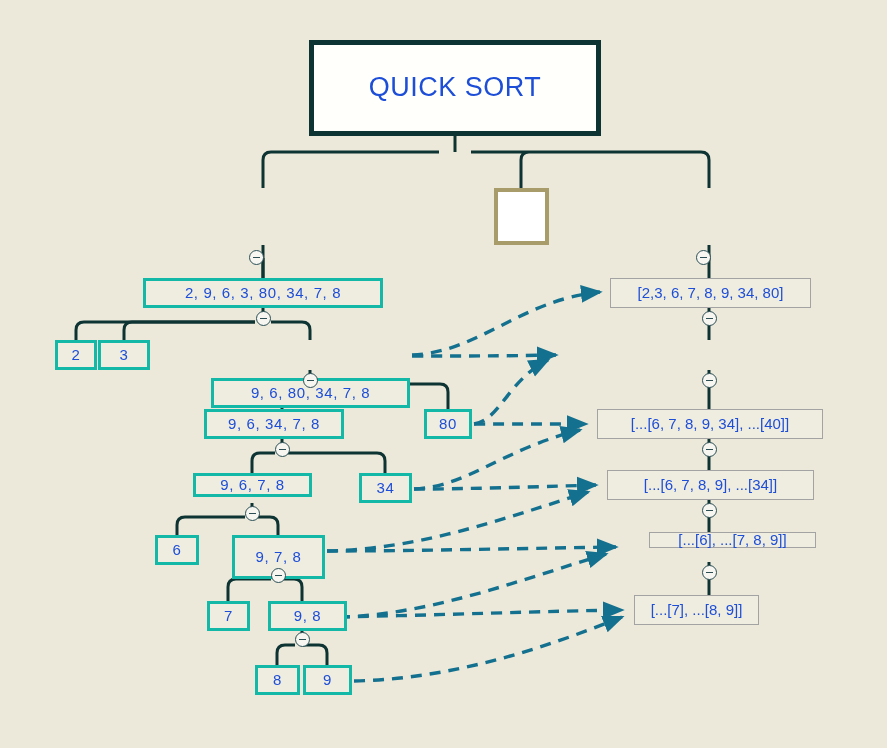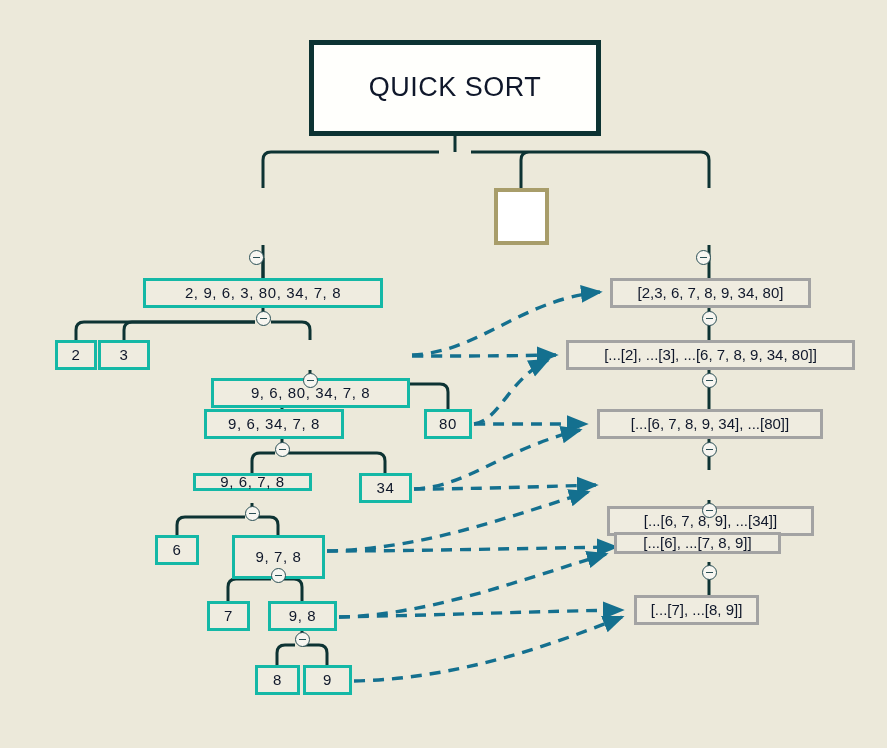--- a/index.html
+++ b/index.html
@@ -11,21 +11,21 @@
     position:relative;
   }
   #canvas{position:absolute;inset:0;width:887px;height:748px;}
   svg.layer{position:absolute;left:0;top:0;width:887px;height:748px;pointer-events:none;}
 
   .node{
     position:absolute;
     box-sizing:border-box;
     display:flex;align-items:center;justify-content:center;
     text-align:center;
-    color:#0f172a;
+    color:#1d4ed8;
     white-space:nowrap;
     line-height:1.1;
   }
   
   .title-box{
     border:5px solid #0d3333;
     background:#fffffc;
     font-size:27px;
     letter-spacing:0.5px;
   }
@@ -38,21 +38,21 @@
   
   .tree-box{
     border:3px solid #14b8a6;
     background:#efece0;
     font-size:15px;
     letter-spacing:0.6px;
   }
   .tree-box.small{font-size:15px;}
   
   .ret-box{
-    border:3px solid #a3a3a3;
+    border:1px solid #a3a3a3;
     background:#efece0;
     font-size:15px;
   }
   .collapse{
     position:absolute;
     width:15px;height:15px;
     border-radius:50%;
     background:#f7f6f1;
     border:1.5px solid #2b4f55;
     box-sizing:border-box;
@@ -147,34 +147,33 @@
 
   <div class="node khaki-box" style="left:494px;top:188px;width:55px;height:57px;"></div>
 
 
   <div class="node tree-box" style="left:143px;top:278px;width:240px;height:30px;">2,  9,  6,  3,  80,  34,  7,  8</div>
   <div class="node tree-box small" style="left:55px;top:340px;width:42px;height:30px;">2</div>
   <div class="node tree-box small" style="left:98px;top:340px;width:52px;height:30px;">3</div>
   <div class="node tree-box" style="left:211px;top:340px;width:199px;height:30px;margin-top:38px;">9,  6,  80,  34,  7,  8</div>
   <div class="node tree-box" style="left:204px;top:409px;width:140px;height:30px;">9,  6,  34,  7,  8</div>
   <div class="node tree-box small" style="left:424px;top:409px;width:48px;height:30px;">80</div>
-  <div class="node tree-box" style="left:193px;top:473px;width:119px;height:18px;">9,  6,  7,  8</div>
+  <div class="node tree-box" style="left:193px;top:473px;width:119px;height:24px;">9,  6,  7,  8</div>
   <div class="node tree-box small" style="left:359px;top:473px;width:53px;height:30px;text-align:right;">34</div>
   <div class="node tree-box small" style="left:155px;top:535px;width:44px;height:30px;">6</div>
   <div class="node tree-box" style="left:232px;top:535px;width:93px;height:44px;">9,  7,  8</div>
   <div class="node tree-box small" style="left:207px;top:601px;width:43px;height:30px;">7</div>
-  <div class="node tree-box" style="left:268px;top:601px;width:69px;height:30px;">9,  8</div>
+  <div class="node tree-box" style="left:268px;top:601px;width:79px;height:30px;">9,  8</div>
   <div class="node tree-box small" style="left:255px;top:665px;width:45px;height:30px;">8</div>
   <div class="node tree-box small" style="left:303px;top:665px;width:49px;height:30px;">9</div>
 
   <div class="node ret-box" style="left:610px;top:278px;width:201px;height:30px;">[2,3, 6, 7, 8, 9, 34, 80]</div>
-  <div class="node ret-box" style="left:566px;top:340px;width:289px;height:30px;">[...[2], ...[3], ...[6, 7, 8, 9, 34, 80]]</div>
-  <div class="node ret-box" style="left:597px;top:409px;width:226px;height:30px;">[...[6, 7, 8, 9, 34], ...[80]]</div>
-  <div class="node ret-box" style="left:607px;top:470px;width:207px;height:30px;margin-top:36px;">[...[6, 7, 8, 9], ...[34]]</div>
-  <div class="node ret-box" style="left:614px;top:532px;width:167px;height:22px;">[...[6], ...[7, 8, 9]]</div>
+  <div class="node ret-box" style="left:597px;top:409px;width:226px;height:30px;">[...[6, 7, 8, 9, 34], ...[40]]</div>
+  <div class="node ret-box" style="left:607px;top:470px;width:207px;height:30px;">[...[6, 7, 8, 9], ...[34]]</div>
+  <div class="node ret-box" style="left:649px;top:532px;width:167px;height:16px;">[...[6], ...[7, 8, 9]]</div>
   <div class="node ret-box" style="left:634px;top:595px;width:125px;height:30px;">[...[7], ...[8, 9]]</div>
 
   <div class="collapse" style="left:249px;top:250px;"></div>
   <div class="collapse" style="left:696px;top:250px;"></div>
   <div class="collapse" style="left:256px;top:311px;"></div>
   <div class="collapse" style="left:303px;top:373px;"></div>
   <div class="collapse" style="left:275px;top:442px;"></div>
   <div class="collapse" style="left:245px;top:506px;"></div>
   <div class="collapse" style="left:271px;top:568px;"></div>
   <div class="collapse" style="left:295px;top:632px;"></div>

